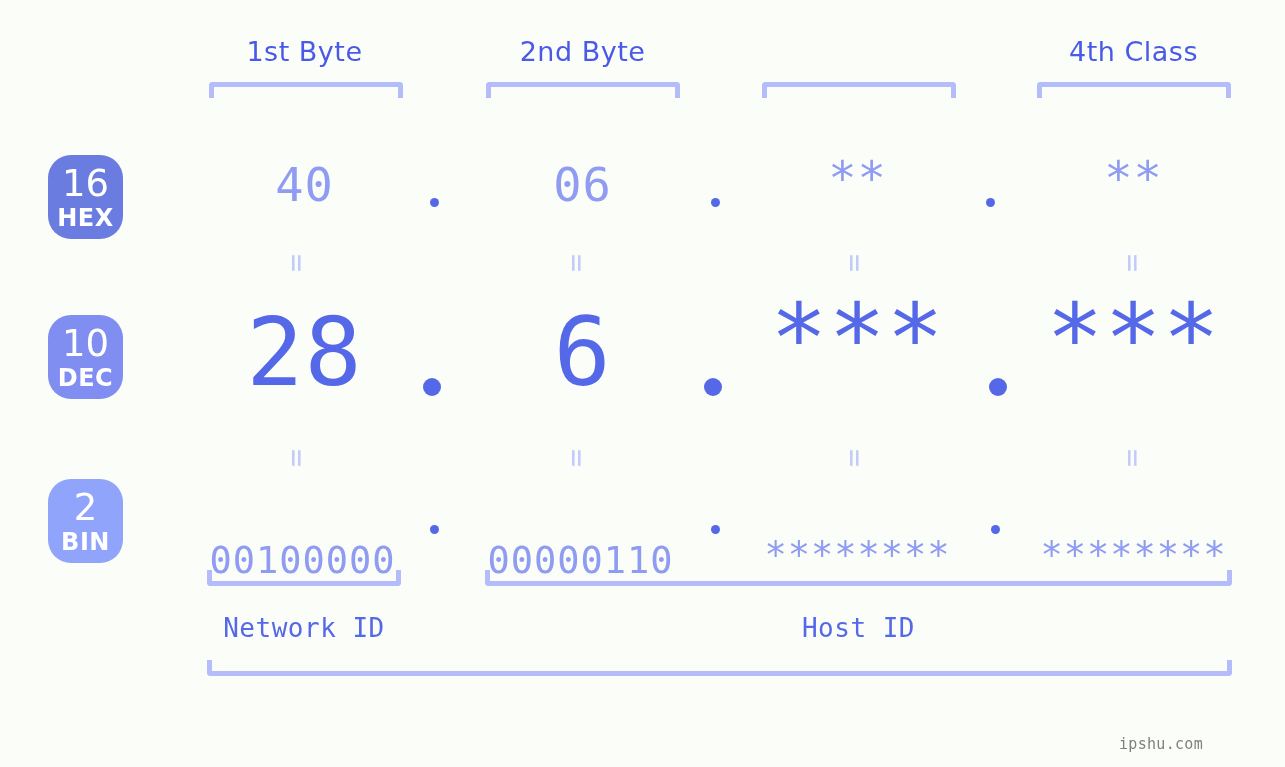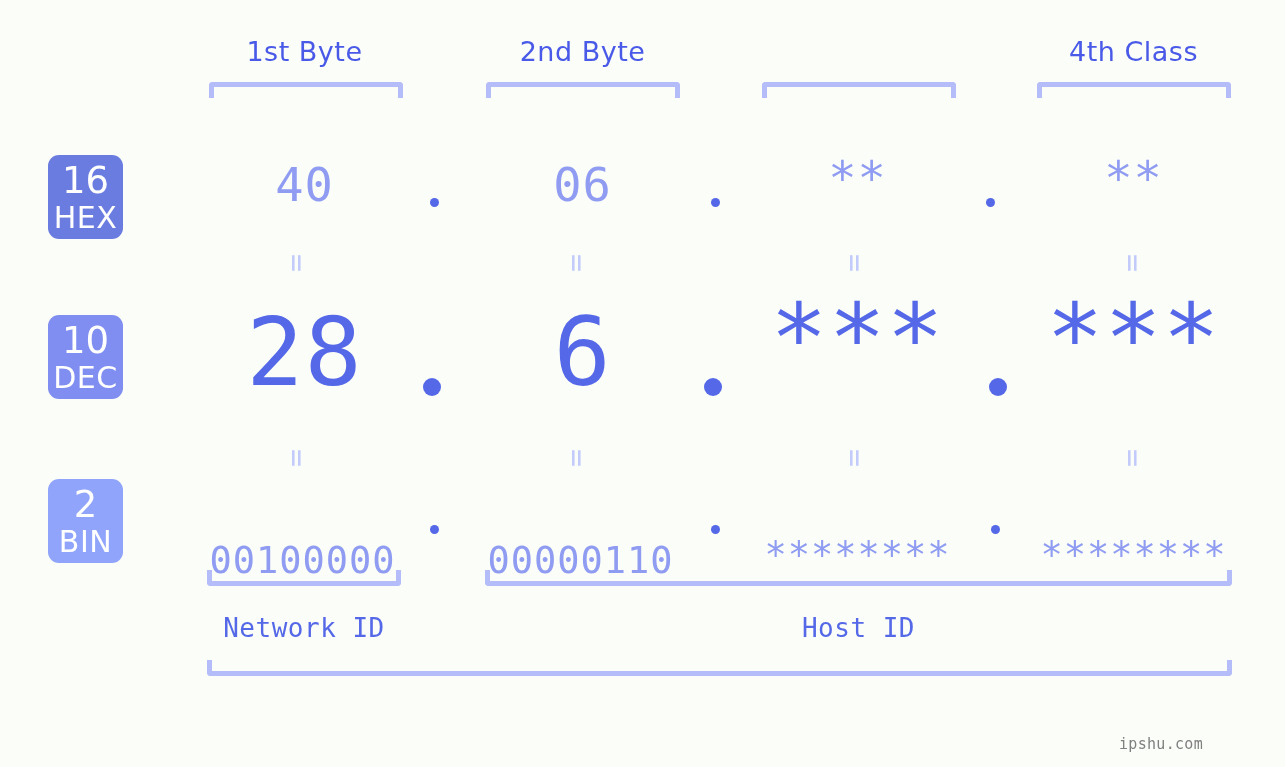--- a/index.html
+++ b/index.html
@@ -49,37 +49,37 @@
     border-radius: 0 0 4px 4px;
     height: 16px;
     box-sizing: border-box;
   }
 
   
   .badge {
     position: absolute;
     width: 75px;
     height: 84px;
-    border-radius: 11px;
+    border-radius: 23px;
     color: #ffffff;
     display: flex;
     flex-direction: column;
     align-items: center;
     justify-content: center;
     line-height: 1;
     font-family: "DejaVu Sans", sans-serif;
   }
   .badge .badge-num {
     font-size: 37px;
     font-weight: 400;
     letter-spacing: 0px;
   }
   .badge .badge-name {
-    font-size: 30px;
-    font-weight: 400;
+    font-size: 24px;
+    font-weight: 700;
     margin-top: 4px;
     letter-spacing: 0.5px;
   }
 
   
   .val {
     position: absolute;
     text-align: center;
     white-space: nowrap;
     font-family: "DejaVu Sans Mono", monospace;

